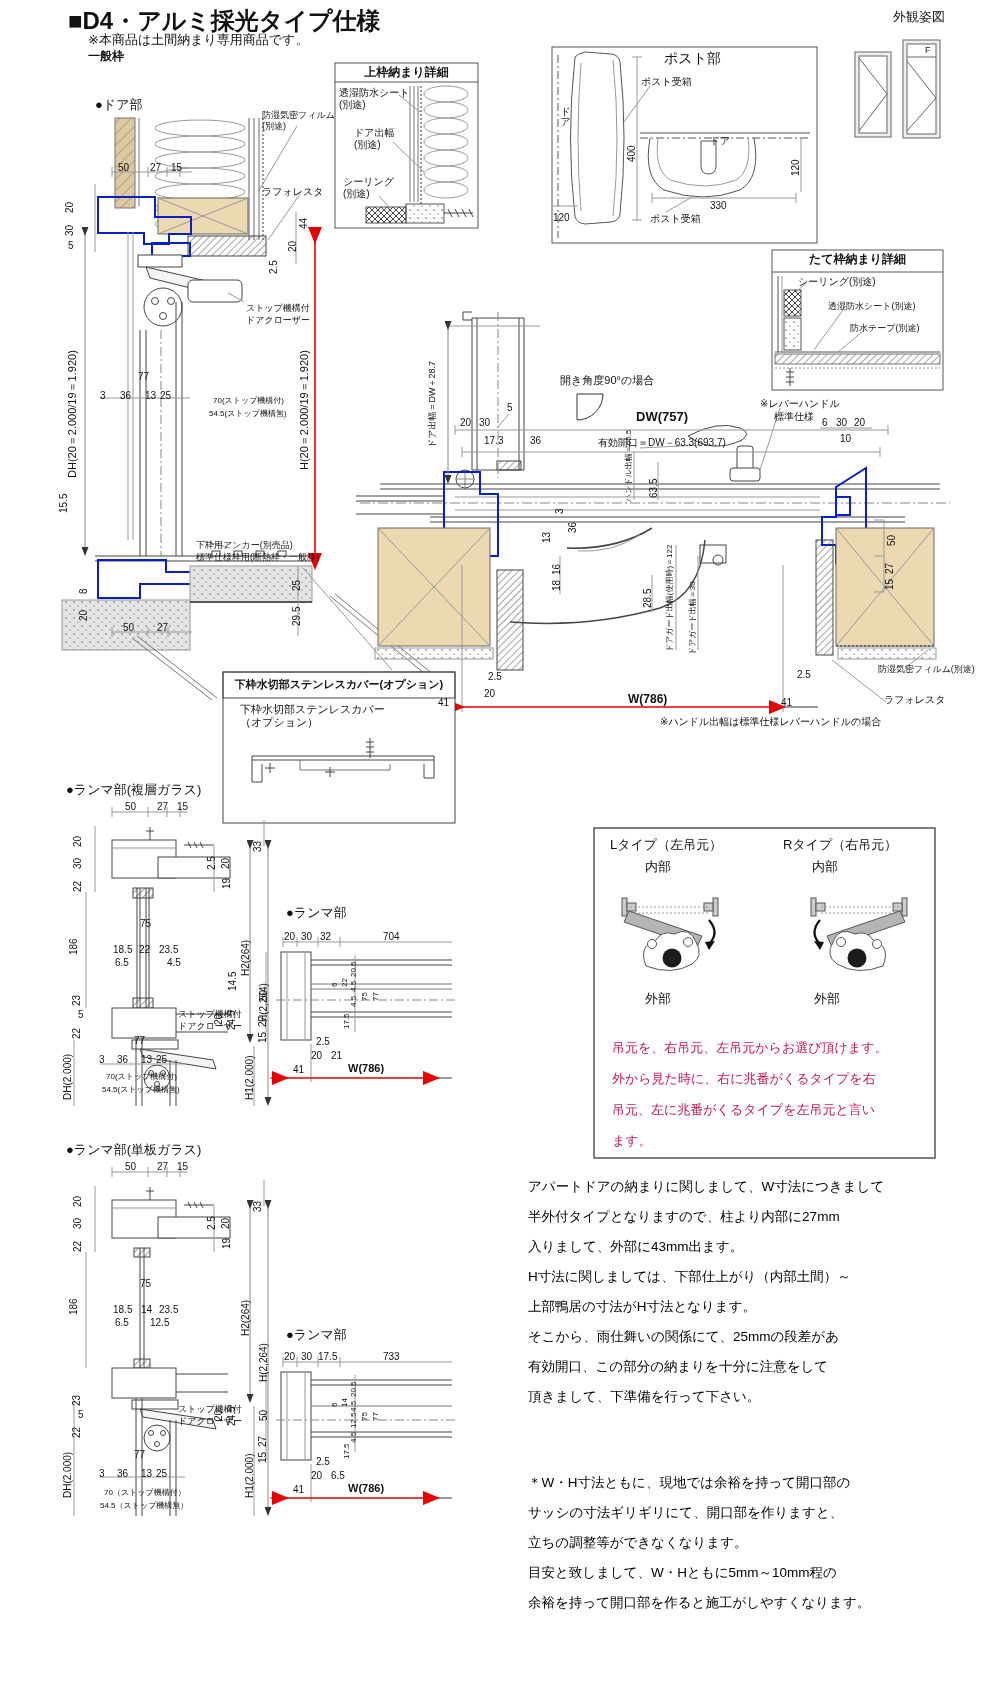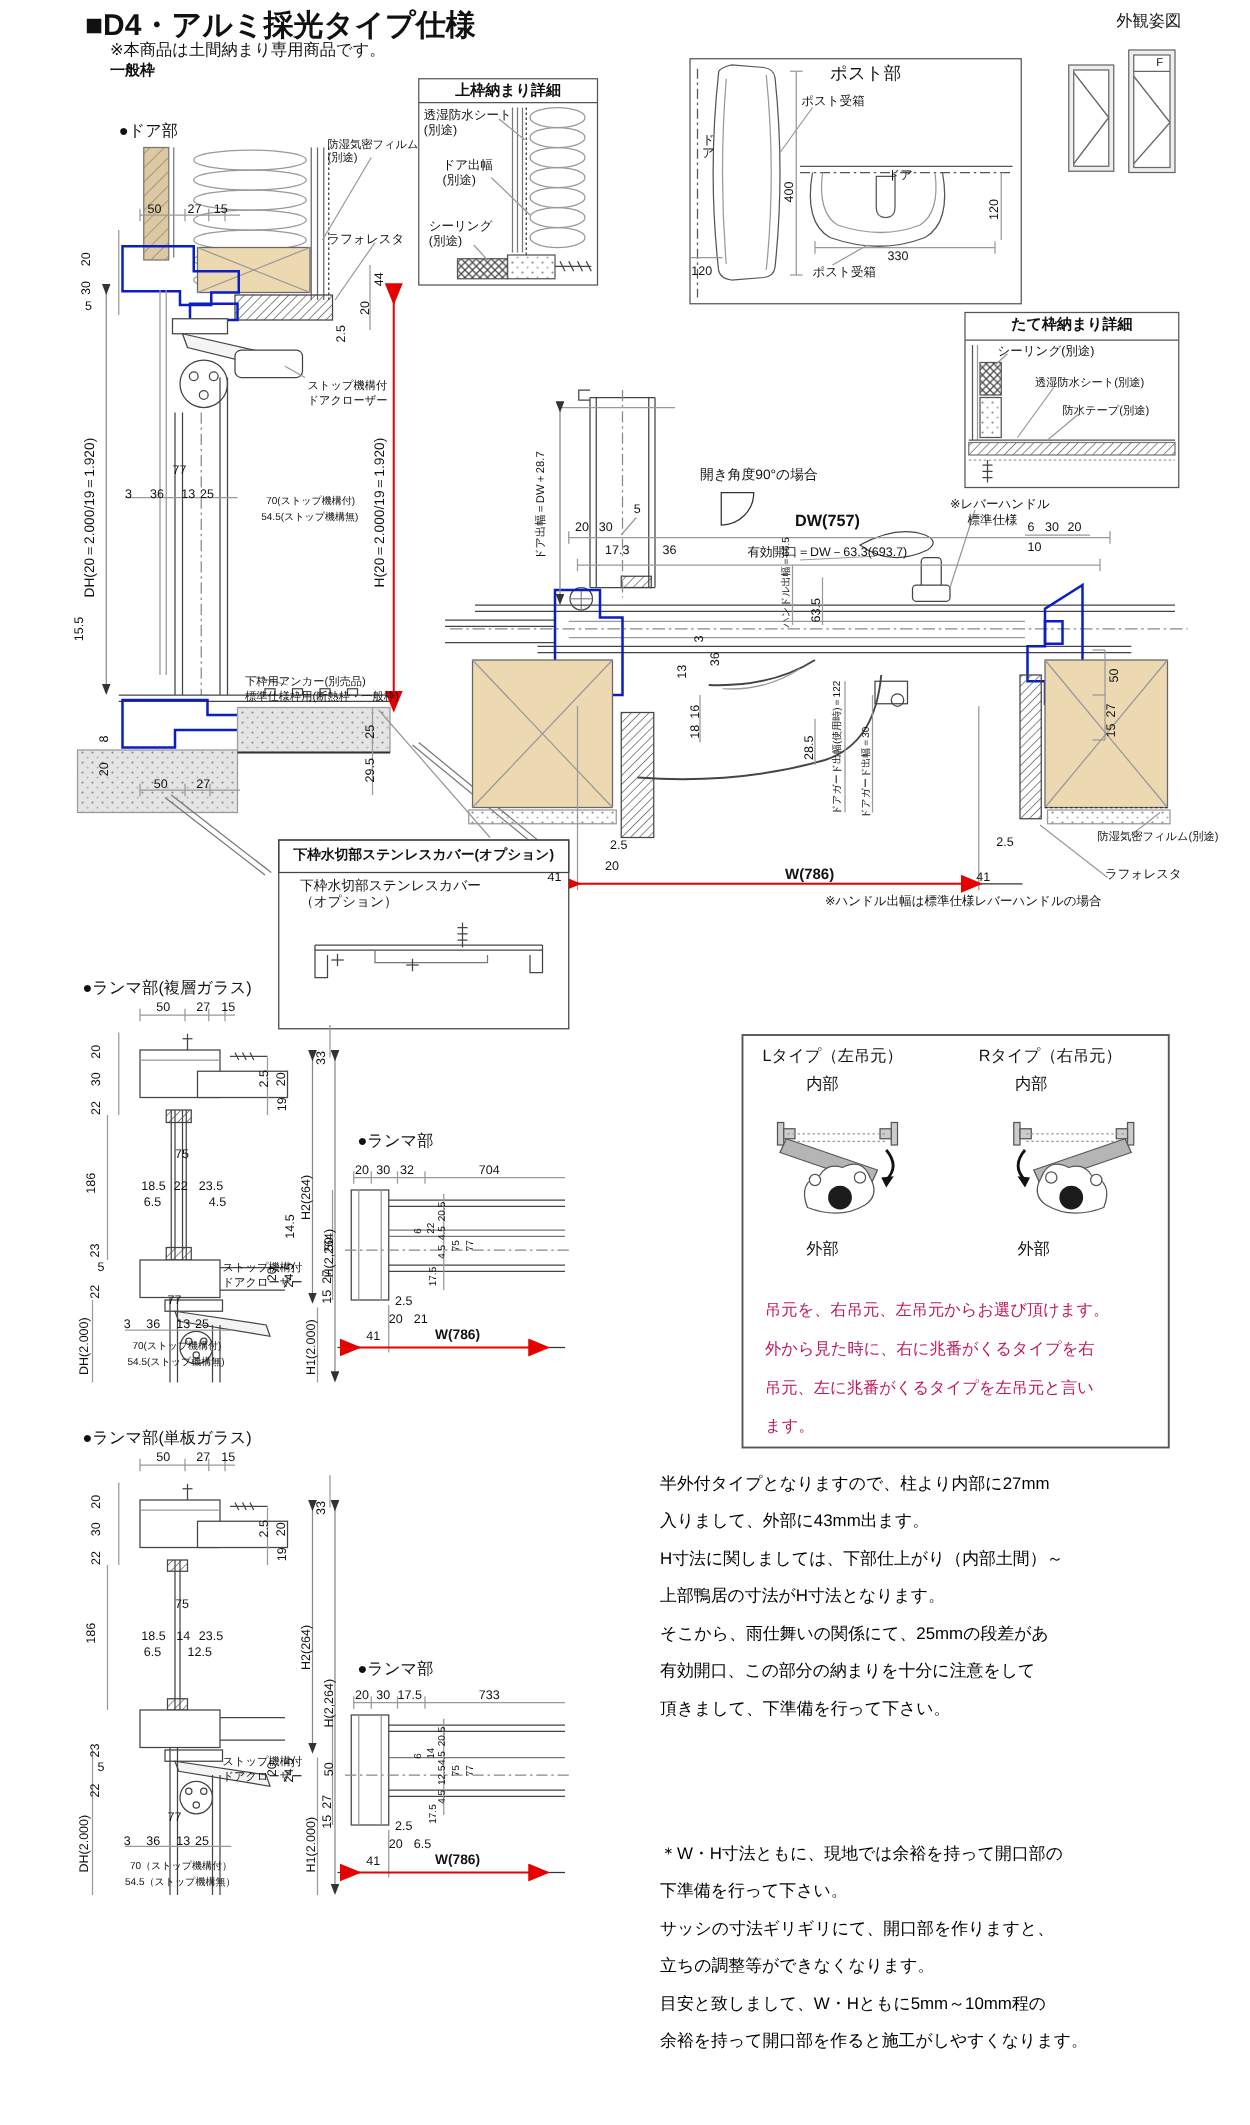--- a/index.html
+++ b/index.html
@@ -540,21 +540,21 @@
 <span class="L" style="left:760px;top:398px">※レバーハンドル</span>
 <span class="L" style="left:774px;top:411px">標準仕様</span>
 <span class="L" style="left:460px;top:417px">20</span>
 <span class="L" style="left:479px;top:417px">30</span>
 <span class="L" style="left:507px;top:402px">5</span>
 <span class="L" style="left:484px;top:435px">17.3</span>
 <span class="L" style="left:530px;top:435px">36</span>
 <span class="L" style="left:822px;top:417px">6</span>
 <span class="L" style="left:836px;top:417px">30</span>
 <span class="L" style="left:854px;top:417px">20</span>
-<span class="L" style="left:822px;top:433px">10</span>
+<span class="L" style="left:840px;top:433px">10</span>
 <span class="L v s8" style="left:625px;top:502px">ハンドル出幅＝66.5</span>
 <span class="L v" style="left:648px;top:498px">63.5</span>
 <span class="L v" style="left:554px;top:514px">3</span>
 <span class="L v" style="left:567px;top:533px">36</span>
 <span class="L v" style="left:541px;top:543px">13</span>
 <span class="L v" style="left:551px;top:575px">16</span>
 <span class="L v" style="left:551px;top:591px">18</span>
 <span class="L v" style="left:642px;top:608px">28.5</span>
 <span class="L v s8" style="left:666px;top:652px">ドアガード出幅(使用時)＝122</span>
 <span class="L v s8" style="left:689px;top:655px">ドアガード出幅＝30</span>
@@ -642,31 +642,31 @@
 <span class="L s13" style="left:645px;top:992px">外部</span>
 <span class="L s13" style="left:814px;top:992px">外部</span>
 <div class="lrtext" style="left:612px;top:1032px">
 <div>吊元を、右吊元、左吊元からお選び頂けます。</div>
 <div>外から見た時に、右に兆番がくるタイプを右</div>
 <div>吊元、左に兆番がくるタイプを左吊元と言い</div>
 <div>ます。</div>
 </div>
 
 <div class="para" style="left:528px;top:1172px">
+<div>アパートドアの納まりに関しまして、W寸法につきまして</div>
 <div>半外付タイプとなりますので、柱より内部に27mm</div>
 <div>入りまして、外部に43mm出ます。</div>
 <div>H寸法に関しましては、下部仕上がり（内部土間）～</div>
 <div>上部鴨居の寸法がH寸法となります。</div>
 <div>そこから、雨仕舞いの関係にて、25mmの段差があ</div>
 <div>有効開口、この部分の納まりを十分に注意をして</div>
 <div>頂きまして、下準備を行って下さい。</div>
 </div>
 <div class="para" style="left:528px;top:1468px">
 <div>＊W・H寸法ともに、現地では余裕を持って開口部の</div>
-<div>下準備を行って下さい。</div>
 <div>サッシの寸法ギリギリにて、開口部を作りますと、</div>
 <div>立ちの調整等ができなくなります。</div>
 <div>目安と致しまして、W・Hともに5mm～10mm程の</div>
 <div>余裕を持って開口部を作ると施工がしやすくなります。</div>
 </div>
 
 <span class="L s13" style="left:66px;top:1143px">●ランマ部(単板ガラス)</span>
 <span class="L" style="left:125px;top:1161px">50</span>
 <span class="L" style="left:157px;top:1161px">27</span>
 <span class="L" style="left:177px;top:1161px">15</span>

